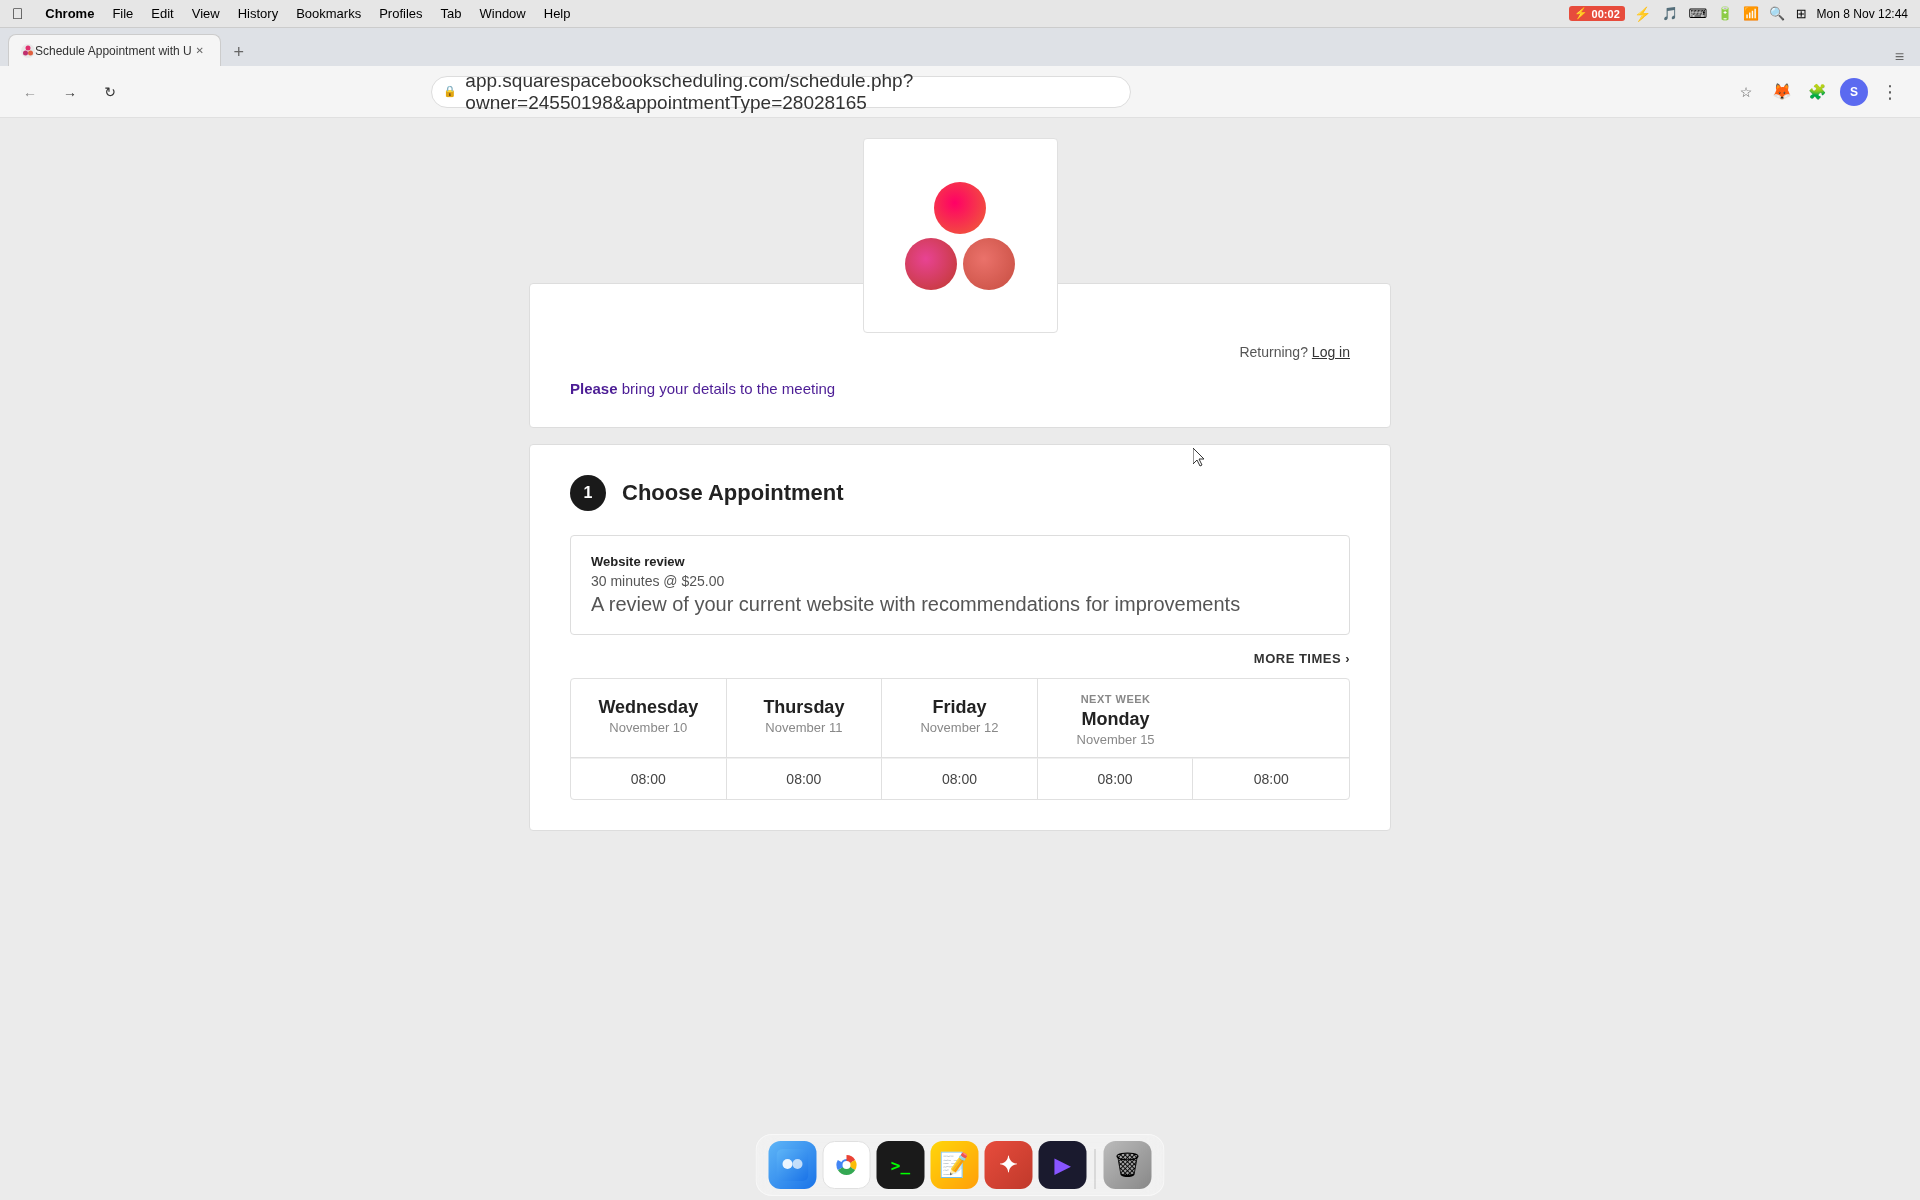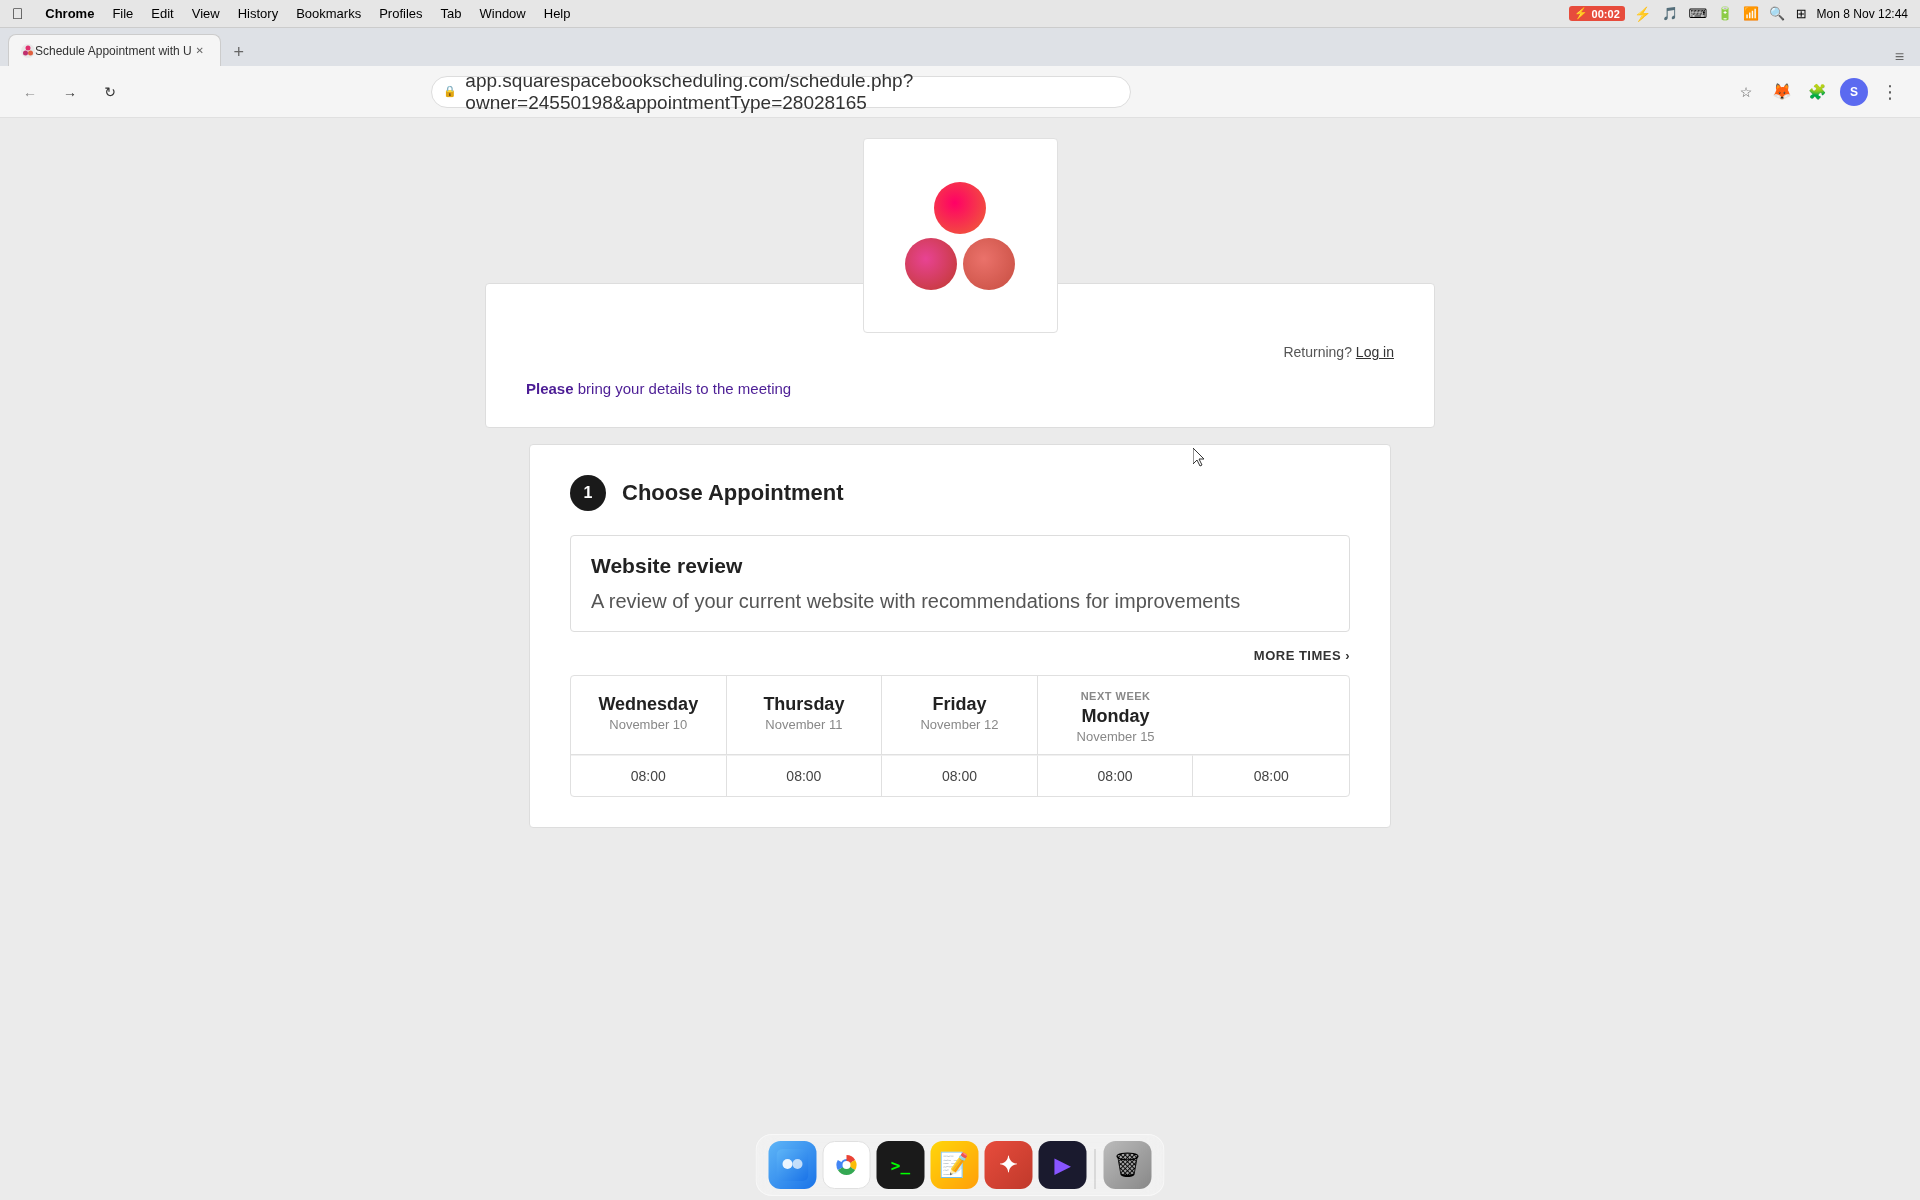--- a/index.html
+++ b/index.html
@@ -287,21 +287,21 @@
     .logo-bottom-right {
       width: 52px;
       height: 52px;
       border-radius: 50%;
       background: radial-gradient(circle at 40% 40%, #e8625a, #c0392b);
       opacity: 0.9;
     }
 
     
     .main-card {
-      width: 950px;
+      width: 862px;
       background: white;
       border: 1px solid #ddd;
       border-radius: 4px;
       padding: 60px 40px 30px;
       margin-bottom: 16px;
     }
 
     .returning-text {
       text-align: right;
       font-size: 14px;
@@ -364,24 +364,24 @@
     
     .appointment-option {
       border: 1px solid #ddd;
       border-radius: 4px;
       padding: 18px 20px;
       cursor: pointer;
       margin-bottom: 16px;
     }
 
     .appointment-name {
-      font-size: 21px;
+      font-size: 13px;
       font-weight: 700;
       color: #222;
-      margin-bottom: 12px;
+      margin-bottom: 4px;
     }
 
     .appointment-meta {
       font-size: 14px;
       color: #555;
       margin-bottom: 4px;
     }
 
     .appointment-desc {
       font-size: 20px;
@@ -609,20 +609,21 @@
     </div>
 
     <div class="step-card">
       <div class="step-header">
         <div class="step-number">1</div>
         <span class="step-title">Choose Appointment</span>
       </div>
 
       <div class="appointment-option">
         <div class="appointment-name">Website review</div>
+        <div class="appointment-meta">30 minutes @ $25.00</div>
         <div class="appointment-desc">A review of your current website with recommendations for improvements</div>
       </div>
 
       <div class="more-times-row">
         <span class="more-times-btn">
           <span>MORE TIMES</span>
           <span>›</span>
         </span>
       </div>
 

